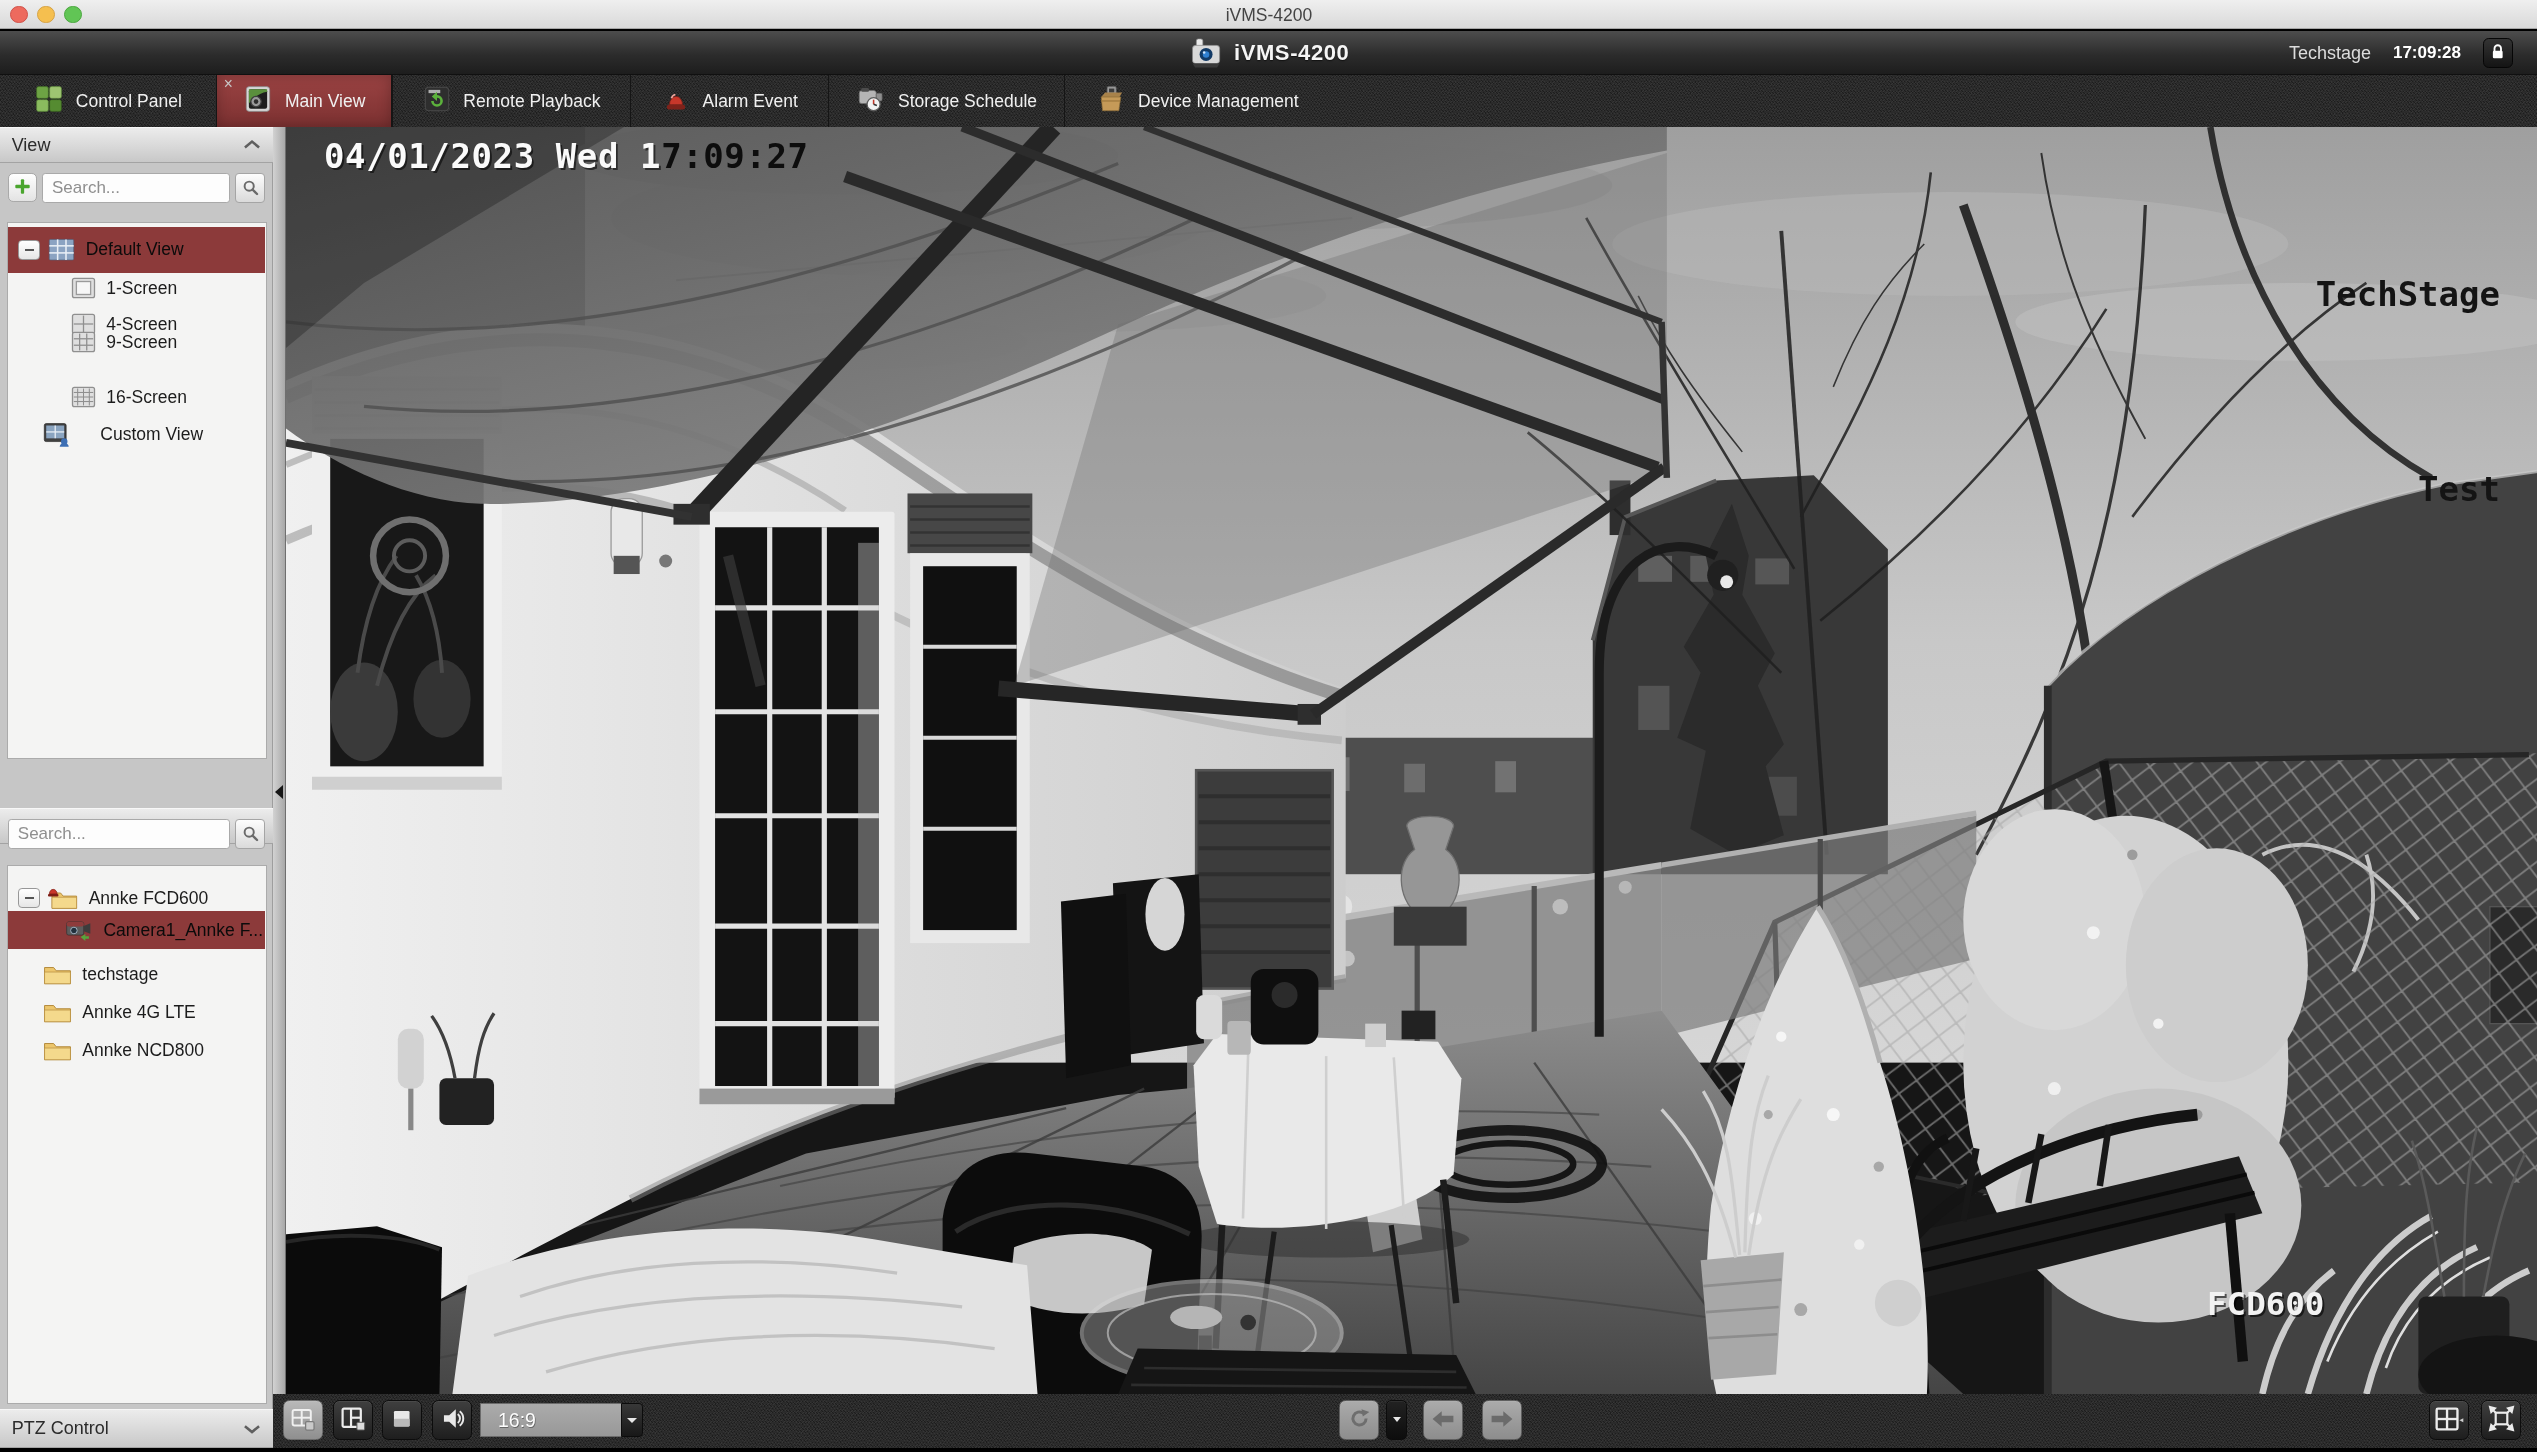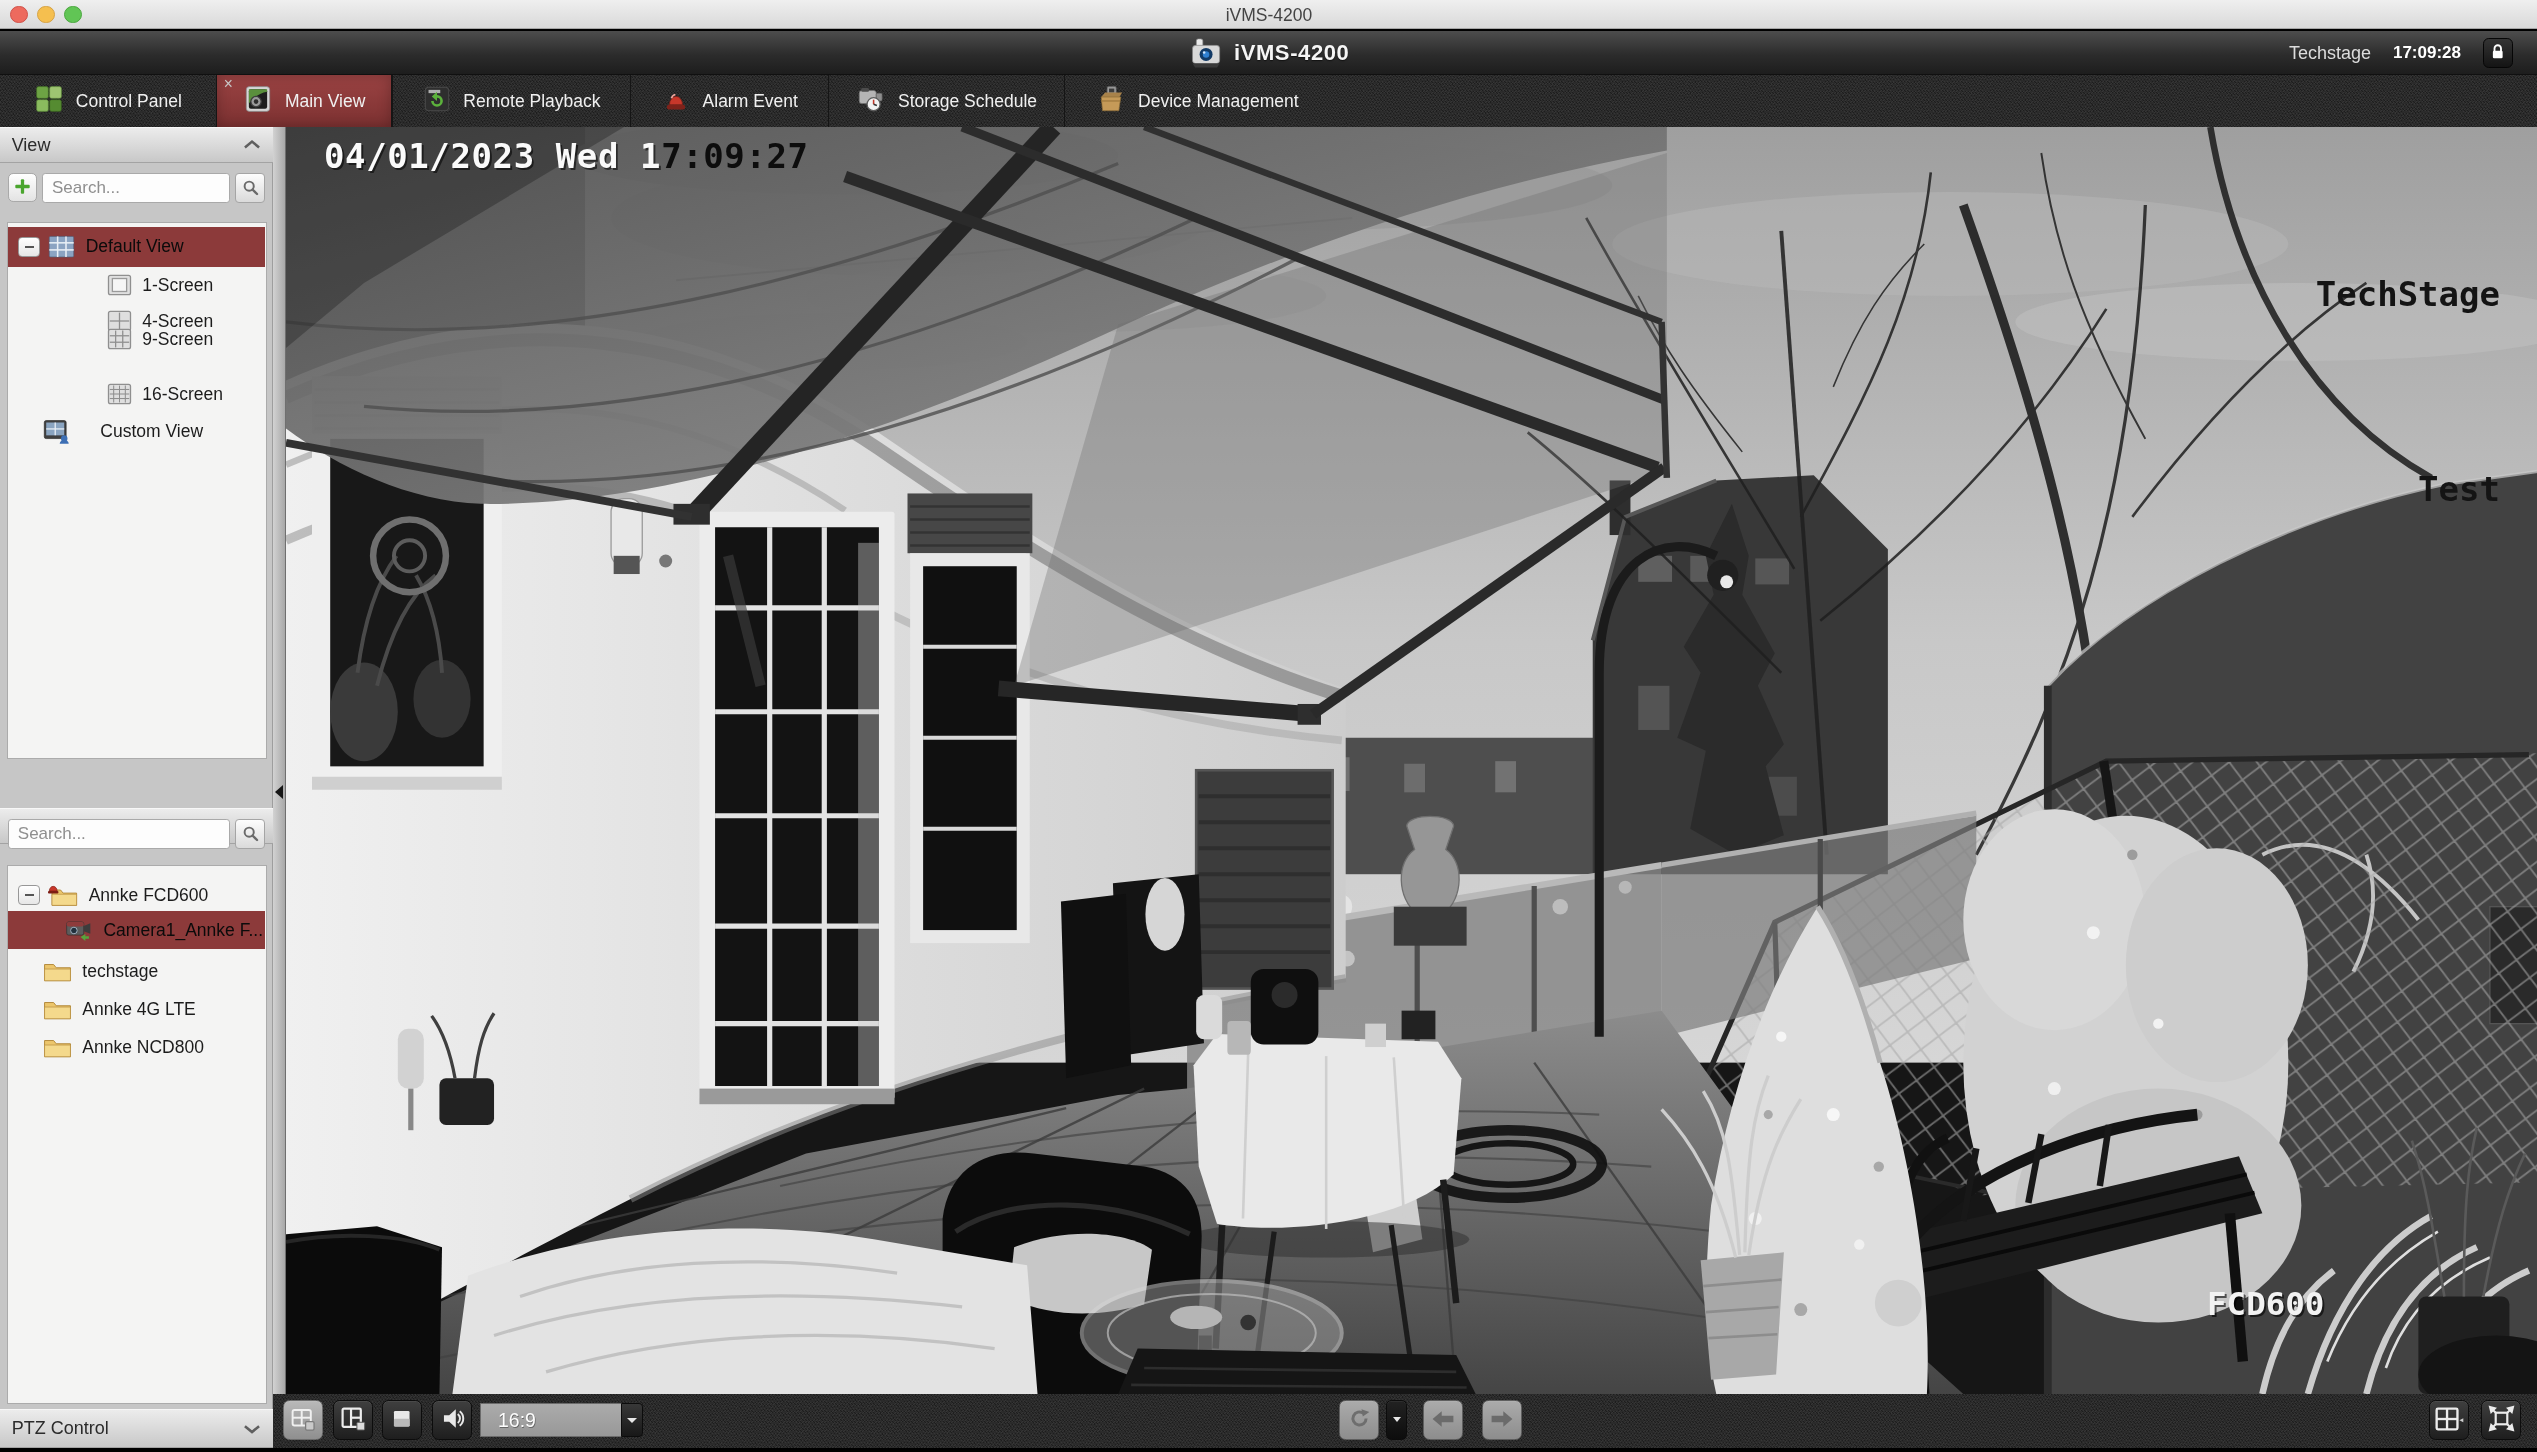--- a/index.html
+++ b/index.html
@@ -50,28 +50,28 @@
   .add-btn { position:absolute; left:7.8px; top:10.4px; width:29px; height:29px; border-radius:5.2px;
     background:linear-gradient(#ffffff,#e3e3e3); border:0.6px solid #a9a9a9;
     display:flex; align-items:center; justify-content:center; }
   .search-input { position:absolute; top:10.4px; height:30px; background:#fdfdfd; border:0.6px solid #a9a9a9;
     border-radius:3.2px; font-size:17px; color:#333; padding:0 9px; font-family:"Liberation Sans",sans-serif; }
   .search-input::placeholder { color:#8f8f8f; }
   .search-btn { position:absolute; left:235px; top:10.4px; width:30px; height:30px; border-radius:3.9px;
     background:linear-gradient(#fdfdfd,#dadada); border:0.6px solid #a5a5a5;
     display:flex; align-items:center; justify-content:center; }
   .tree { position:absolute; left:6.5px; width:260px; background:#f4f4f3; border:0.6px solid #ababab; }
-  .trow { position:absolute; left:0.6px; right:0.6px; height:40px; display:flex; align-items:center; font-size:17.5px; color:#1c1c1c; }
+  .trow { position:absolute; left:0.6px; right:0.6px; height:46px; display:flex; align-items:center; font-size:17.5px; color:#1c1c1c; }
   .trow .lbl { margin-left:10.4px; white-space:nowrap; }
   .trow.selected { background:#8c3a3a; color:#0b0b0b; }
   .expander { width:22px; height:19.5px; border:0.6px solid #979797; border-radius:3.9px; margin-left:10.4px;
     background:linear-gradient(#ffffff,#e6e6e6); display:flex; align-items:center; justify-content:center; flex:0 0 auto; }
   .minus { width:9px; height:1.9px; background:#555; }
   .icon-slot { margin-left:7.8px; display:flex; align-items:center; flex:0 0 auto; }
-  .pad-child { padding-left:55px;margin-left:36px; }
+  .pad-child { padding-left:55px; }
   .pad-mid { padding-left:27px; }
 
   
   .splitter { position:absolute; left:273px; top:127px; width:13px; height:1267px;
     background:linear-gradient(90deg,#d2d2d2,#a8a8a8); border-right:0.6px solid #6f6f6f; }
   .split-arrow { position:absolute; left:1.9px; top:658px; width:0; height:0;
     border-top:7.1px solid transparent; border-bottom:7.1px solid transparent; border-right:8.4px solid #161616; }
 
   
   .video { position:absolute; left:286px; top:127px; width:2252px; height:1267px; background:#c2410c; overflow:hidden; }

